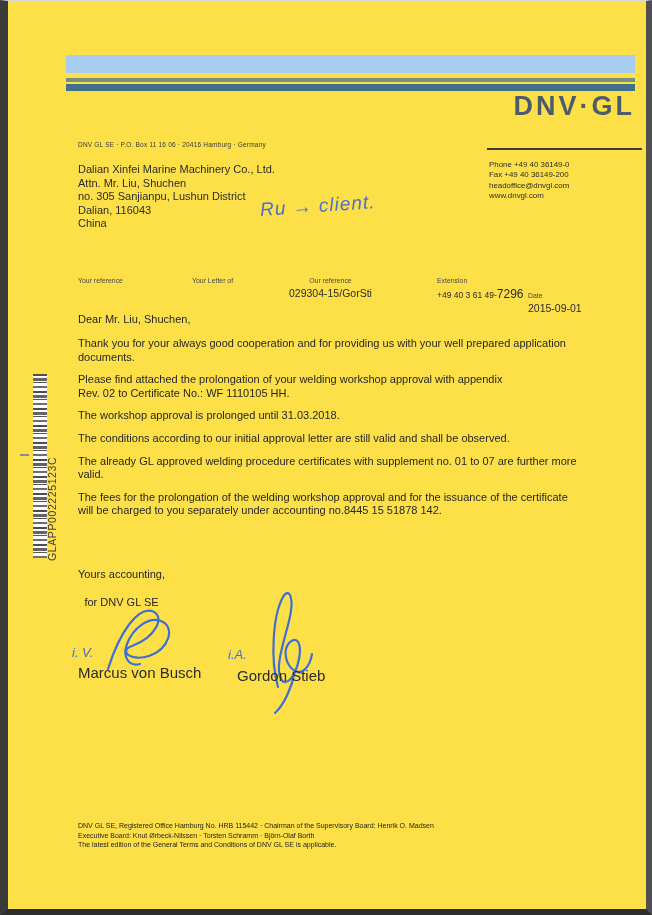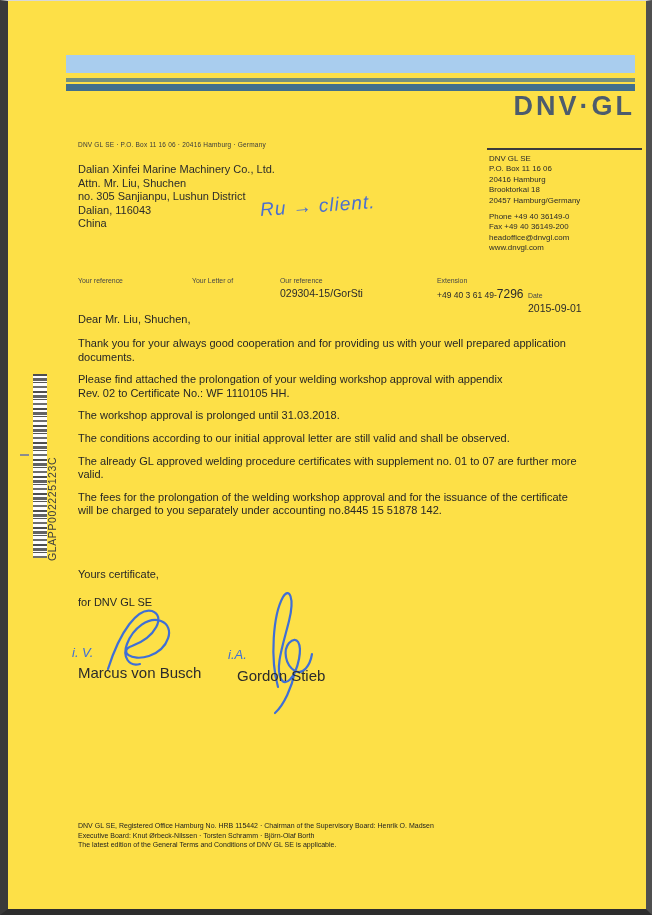--- a/index.html
+++ b/index.html
@@ -29,33 +29,33 @@
 
   
   .contact-rule { left:479px; top:147px; width:155px; height:2px; background:#3c3c3c; }
   .contact { left:481px; top:153px; font-size:7.9px; line-height:10.4px; color:#2b2b2b; width:150px; }
   .contact .grp2 { margin-top:6px; }
 
   
   .ref-label { font-size:6.9px; color:#474747; margin-bottom:3px; }
   .ref-value { font-size:10.5px; color:#2b2b2b; min-height:13px; }
   .ref-c1 { left:70px;  top:276px; } .ref-c2 { left:184px; top:276px; }
-  .ref-c3 { left:272px; top:276px; } .ref-c4 { left:429px; top:276px; }
+  .ref-c3 { left:281px; top:276px;text-align:center; } .ref-c4 { left:429px; top:276px; }
   .ref-c5 { left:520px; top:291px; }
   .ext-small { font-size:8.5px; } .ext-large { font-size:12px; }
 
   
   .body-block { left:70px; top:312px; width:548px; }
   .subject { font-weight:bold; font-size:11px; margin:0 0 17px 0; }
   .salutation { font-size:11px; margin:0 0 12px 0; }
   .para { font-size:11px; line-height:13.6px; margin:0 0 9px 0; white-space:pre-line; }
 
   
   .closing { left:70px; top:567px; font-size:11px; }
-  .closing .behalf { margin-top:16px; }
+  .closing .behalf { margin-top:16px;text-align:center; }
   .sig-svg { overflow:visible; }
   .sig1 { left:60px; top:598px; }
   .sig2 { left:216px; top:586px; }
   .sig-name { font-size:15px; color:#2b2b2b; }
   .name1 { left:70px; top:663px; } .name2 { left:229px; top:666px; }
   .sig-prefix { font-style:italic; fill:#3f6fd6; font-size:13px;
                 font-family:"Liberation Sans", sans-serif; }
 
   
   .footer { left:70px; top:820px; font-size:7px; line-height:9.7px; color:#1d1d1d; width:540px; }
@@ -87,27 +87,20 @@
     <div>Attn. Mr. Liu, Shuchen</div>
     <div>no. 305 Sanjianpu, Lushun District</div>
     <div>Dalian, 116043</div>
     <div>China</div>
   </div>
 
   <div class="abs note">Ru → client.</div>
 
   <div class="abs contact-rule"></div>
   <div class="abs contact">
-    <div class="grp1">
-      <div>DNV GL SE</div>
-      <div>P.O. Box 11 16 06</div>
-      <div>20416 Hamburg</div>
-      <div>Brooktorkai 18</div>
-      <div>20457 Hamburg/Germany</div>
-    </div>
     <div class="grp2">
       <div>Phone +49 40 36149-0</div>
       <div>Fax +49 40 36149-200</div>
       <div>headoffice@dnvgl.com</div>
       <div>www.dnvgl.com</div>
     </div>
   </div>
 
   <div class="abs ref-c1">
     <div class="ref-label">Your reference</div>
@@ -138,21 +131,21 @@
 Rev. 02 to Certificate No.: WF 1110105 HH.</div>
     <div class="para">The workshop approval is prolonged until 31.03.2018.</div>
     <div class="para">The conditions according to our initial approval letter are still valid and shall be observed.</div>
     <div class="para">The already GL approved welding procedure certificates with supplement no. 01 to 07 are further more
 valid.</div>
     <div class="para">The fees for the prolongation of the welding workshop approval and for the issuance of the certificate
 will be charged to you separately under accounting no.8445 15 51878 142.</div>
   </div>
 
   <div class="abs closing">
-    <div>Yours certificate,</div>
+    <div>Yours accounting,</div>
     <div class="behalf">for DNV GL SE</div>
   </div>
 
   <svg class="abs sig-svg sig1" width="155" height="78" viewBox="0 0 155 78">
     <text x="4" y="58" class="sig-prefix">i. V.</text>
     <path d="M40,70 C52,32 70,8 84,12 C98,17 88,38 64,47 C50,52 63,63 81,57 C101,50 108,28 93,22 C81,17 65,29 59,45 C54,58 61,68 72,65" fill="none" stroke="#3f6fd6" stroke-width="2.2" stroke-linecap="round"></path>
   </svg>
   <div class="abs sig-name name1">Marcus von Busch</div>
 
   <svg class="abs sig-svg sig2" width="115" height="128" viewBox="0 0 115 128">

